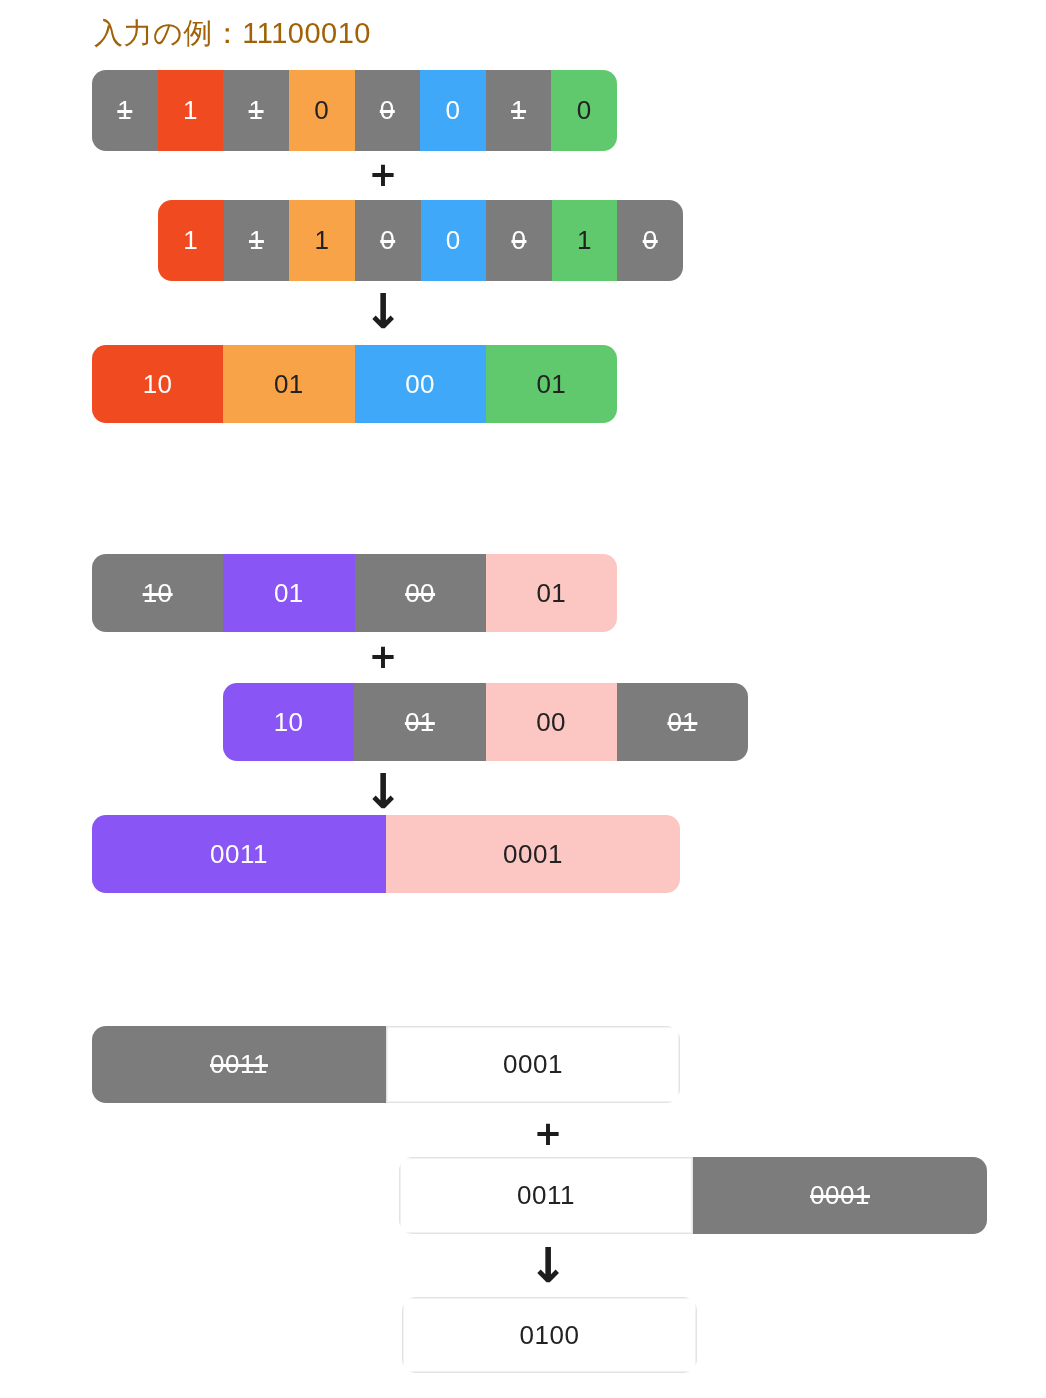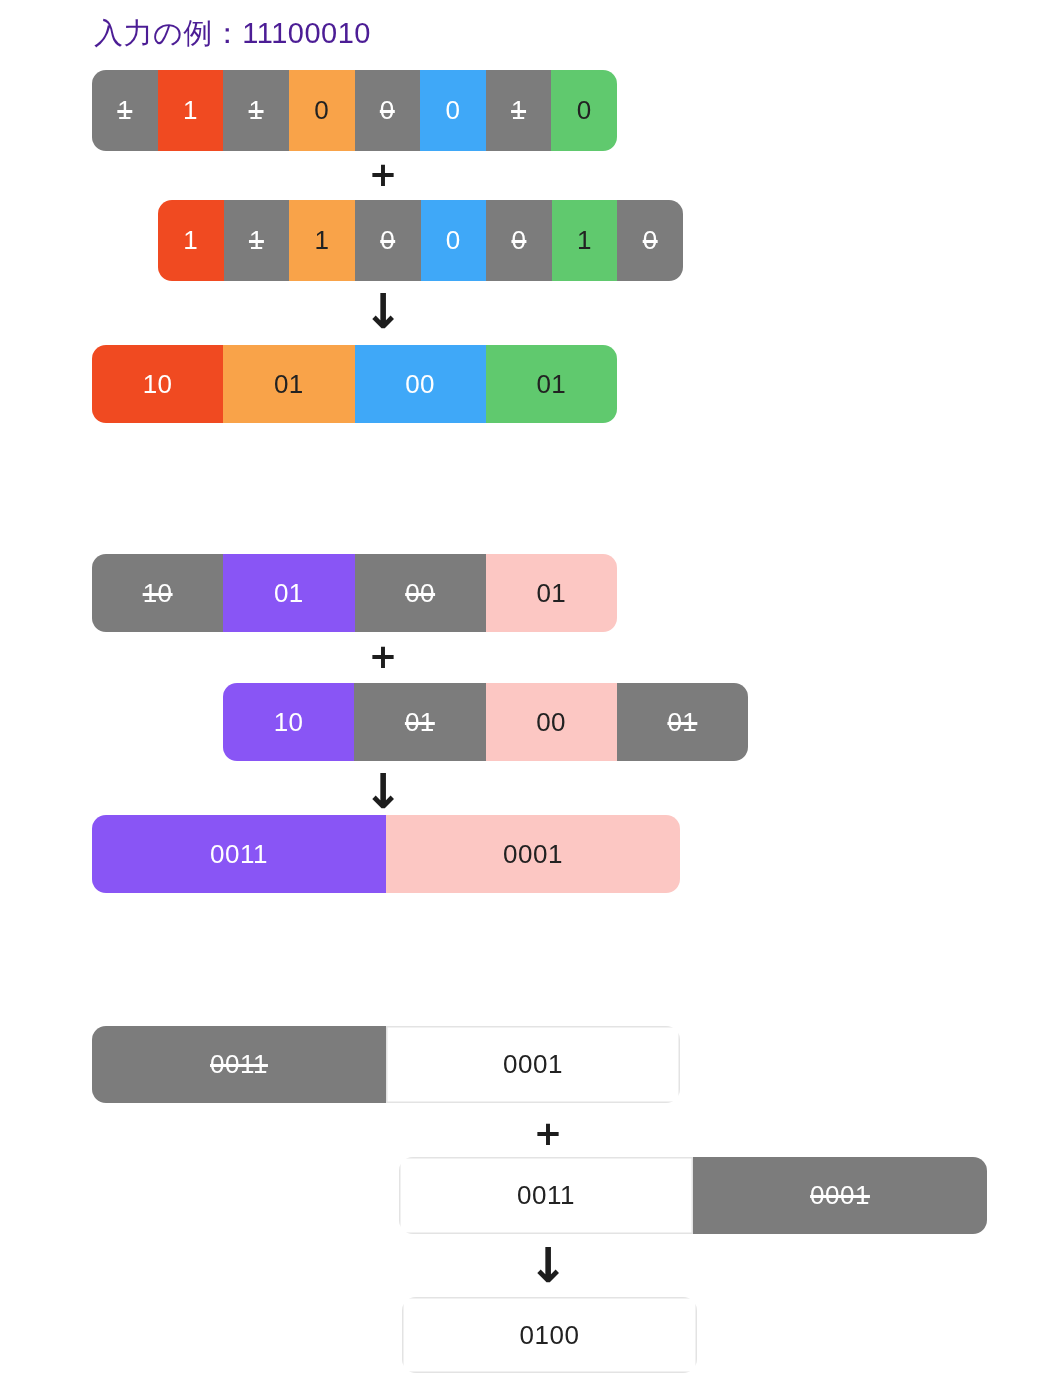--- a/index.html
+++ b/index.html
@@ -3,21 +3,21 @@
 <meta charset="utf-8">
 <style>
   html,body{margin:0;padding:0;}
   body{
     width:1046px;height:1398px;position:relative;background:#ffffff;
     font-family:"Liberation Sans","DejaVu Sans",sans-serif;
     overflow:hidden;
   }
   .title{
     position:absolute;left:94px;top:14px;font-size:29px;font-weight:500;
-    color:#4c1d95;letter-spacing:.5px;
+    color:#a16207;letter-spacing:.5px;
   }
   .row{
     position:absolute;display:flex;border-radius:14px;overflow:hidden;
   }
   .cell{
     flex:1;display:flex;align-items:center;justify-content:center;
     font-size:26px;letter-spacing:.5px;
   }
   .bg-red{background:#F04A21;color:#ffffff;}
   .bg-orange{background:#F9A349;color:#222222;}

